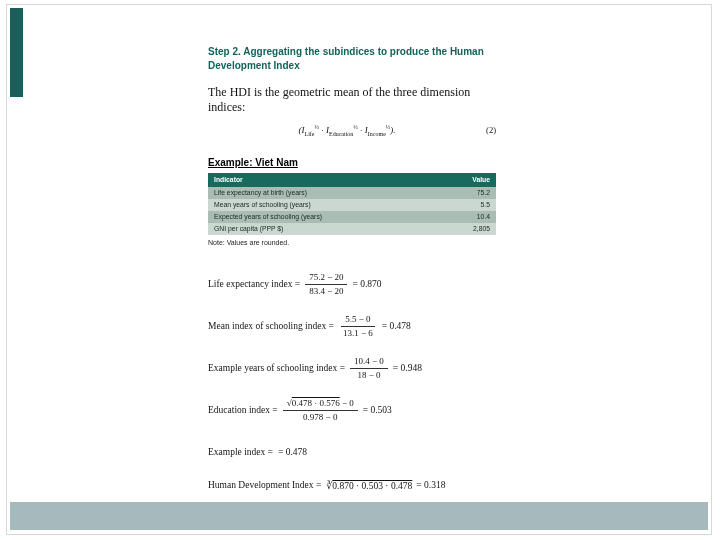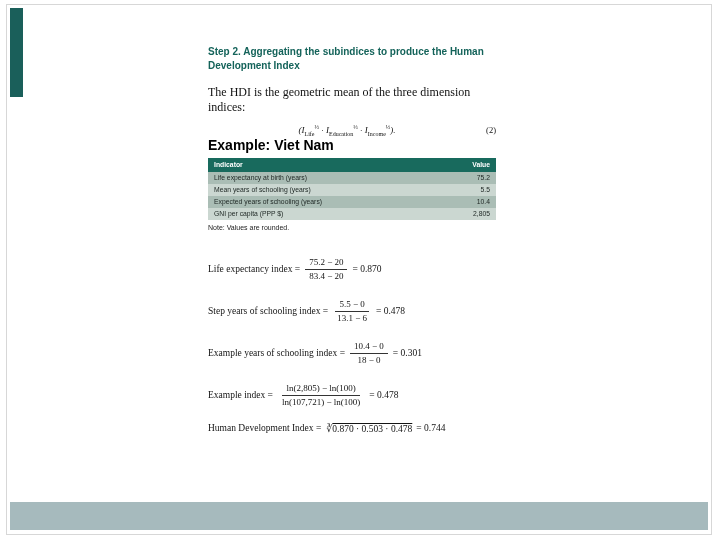--- a/index.html
+++ b/index.html
@@ -27,21 +27,21 @@
   }
   .intro { margin-top: 13px; font-size: 12px; color: #111; }
 
   .formula-row { margin-top: 9px; display: flex; align-items: center; }
   .formula { flex: 1; text-align: center; font-size: 9px; font-style: italic; color: #111; }
   .formula sub { font-size: 6px; font-style: normal; }
   .formula sup { font-size: 6px; font-style: normal; }
   .formula .sep { margin: 0 2px; font-style: normal; }
   .formula-number { font-size: 8.5px; color: #111; }
 
-  .example { margin-top: 0; font-family: "Liberation Sans", sans-serif; font-weight: bold; font-size: 14px; color: #000; }
+  .example { margin-top: 20px; font-family: "Liberation Sans", sans-serif; font-weight: bold; font-size: 10px; color: #000; text-decoration: underline; }
 
   table.ind-table { margin-top: 5px; width: 100%; border-collapse: collapse; font-family: "Liberation Sans", sans-serif; font-size: 6.8px; }
   table.ind-table th { background: #186a5d; color: #ffffff; text-align: left; font-weight: bold; padding: 3.5px 6px; }
   table.ind-table th.val { text-align: right; }
   table.ind-table td { padding: 2.5px 6px; color: #1d2623; }
   table.ind-table td.val { text-align: right; }
   tr.rowA { background: #aabdb5; }
   tr.rowB { background: #cbd7d1; }
 
   .note { margin-top: 4px; font-family: "Liberation Sans", sans-serif; font-size: 7px; color: #222; }
@@ -112,50 +112,54 @@
       <div class="calc">
         <span class="clabel">Life expectancy index =</span>
         <span class="frac">
           <span class="num">75.2 − 20</span>
           <span class="den">83.4 − 20</span>
         </span>
         <span class="cresult">= 0.870</span>
       </div>
 
       <div class="calc">
-        <span class="clabel">Step years of schooling index =</span>
+        <span class="clabel">Mean index of schooling index =</span>
         <span class="frac">
           <span class="num">5.5 − 0</span>
           <span class="den">13.1 − 6</span>
         </span>
         <span class="cresult">= 0.478</span>
       </div>
 
       <div class="calc">
         <span class="clabel">Example years of schooling index =</span>
         <span class="frac">
           <span class="num">10.4 − 0</span>
           <span class="den">18 − 0</span>
         </span>
-        <span class="cresult">= 0.301</span>
+        <span class="cresult">= 0.948</span>
       </div>
 
+      <div class="calc">
+        <span class="clabel">Education index =</span>
+        <span class="frac">
+          <span class="num"><span>√</span><span class="overline">0.478 · 0.576</span><span> − 0</span></span>
+          <span class="den">0.978 − 0</span>
+        </span>
+        <span class="cresult">= 0.503</span>
+      </div>
 
       <div class="calc">
         <span class="clabel">Example index =</span>
-        <span class="frac">
-          <span class="num">ln(2,805) − ln(100)</span>
-          <span class="den">ln(107,721) − ln(100)</span>
-        </span>
         <span class="cresult">= 0.478</span>
       </div>
 
       <div class="calc calc-final">
         <span class="clabel">Human Development Index =</span>
         <span class="radical"><span>∛</span><span class="overline">0.870 · 0.503 · 0.478</span></span>
-        <span class="cresult">= 0.744</span>
+        <span class="cresult">= 0.318</span>
       </div>
 
     </div>
   </div>
 
   <div class="bottom-band"></div>
 </div>
 
 </body></html>

